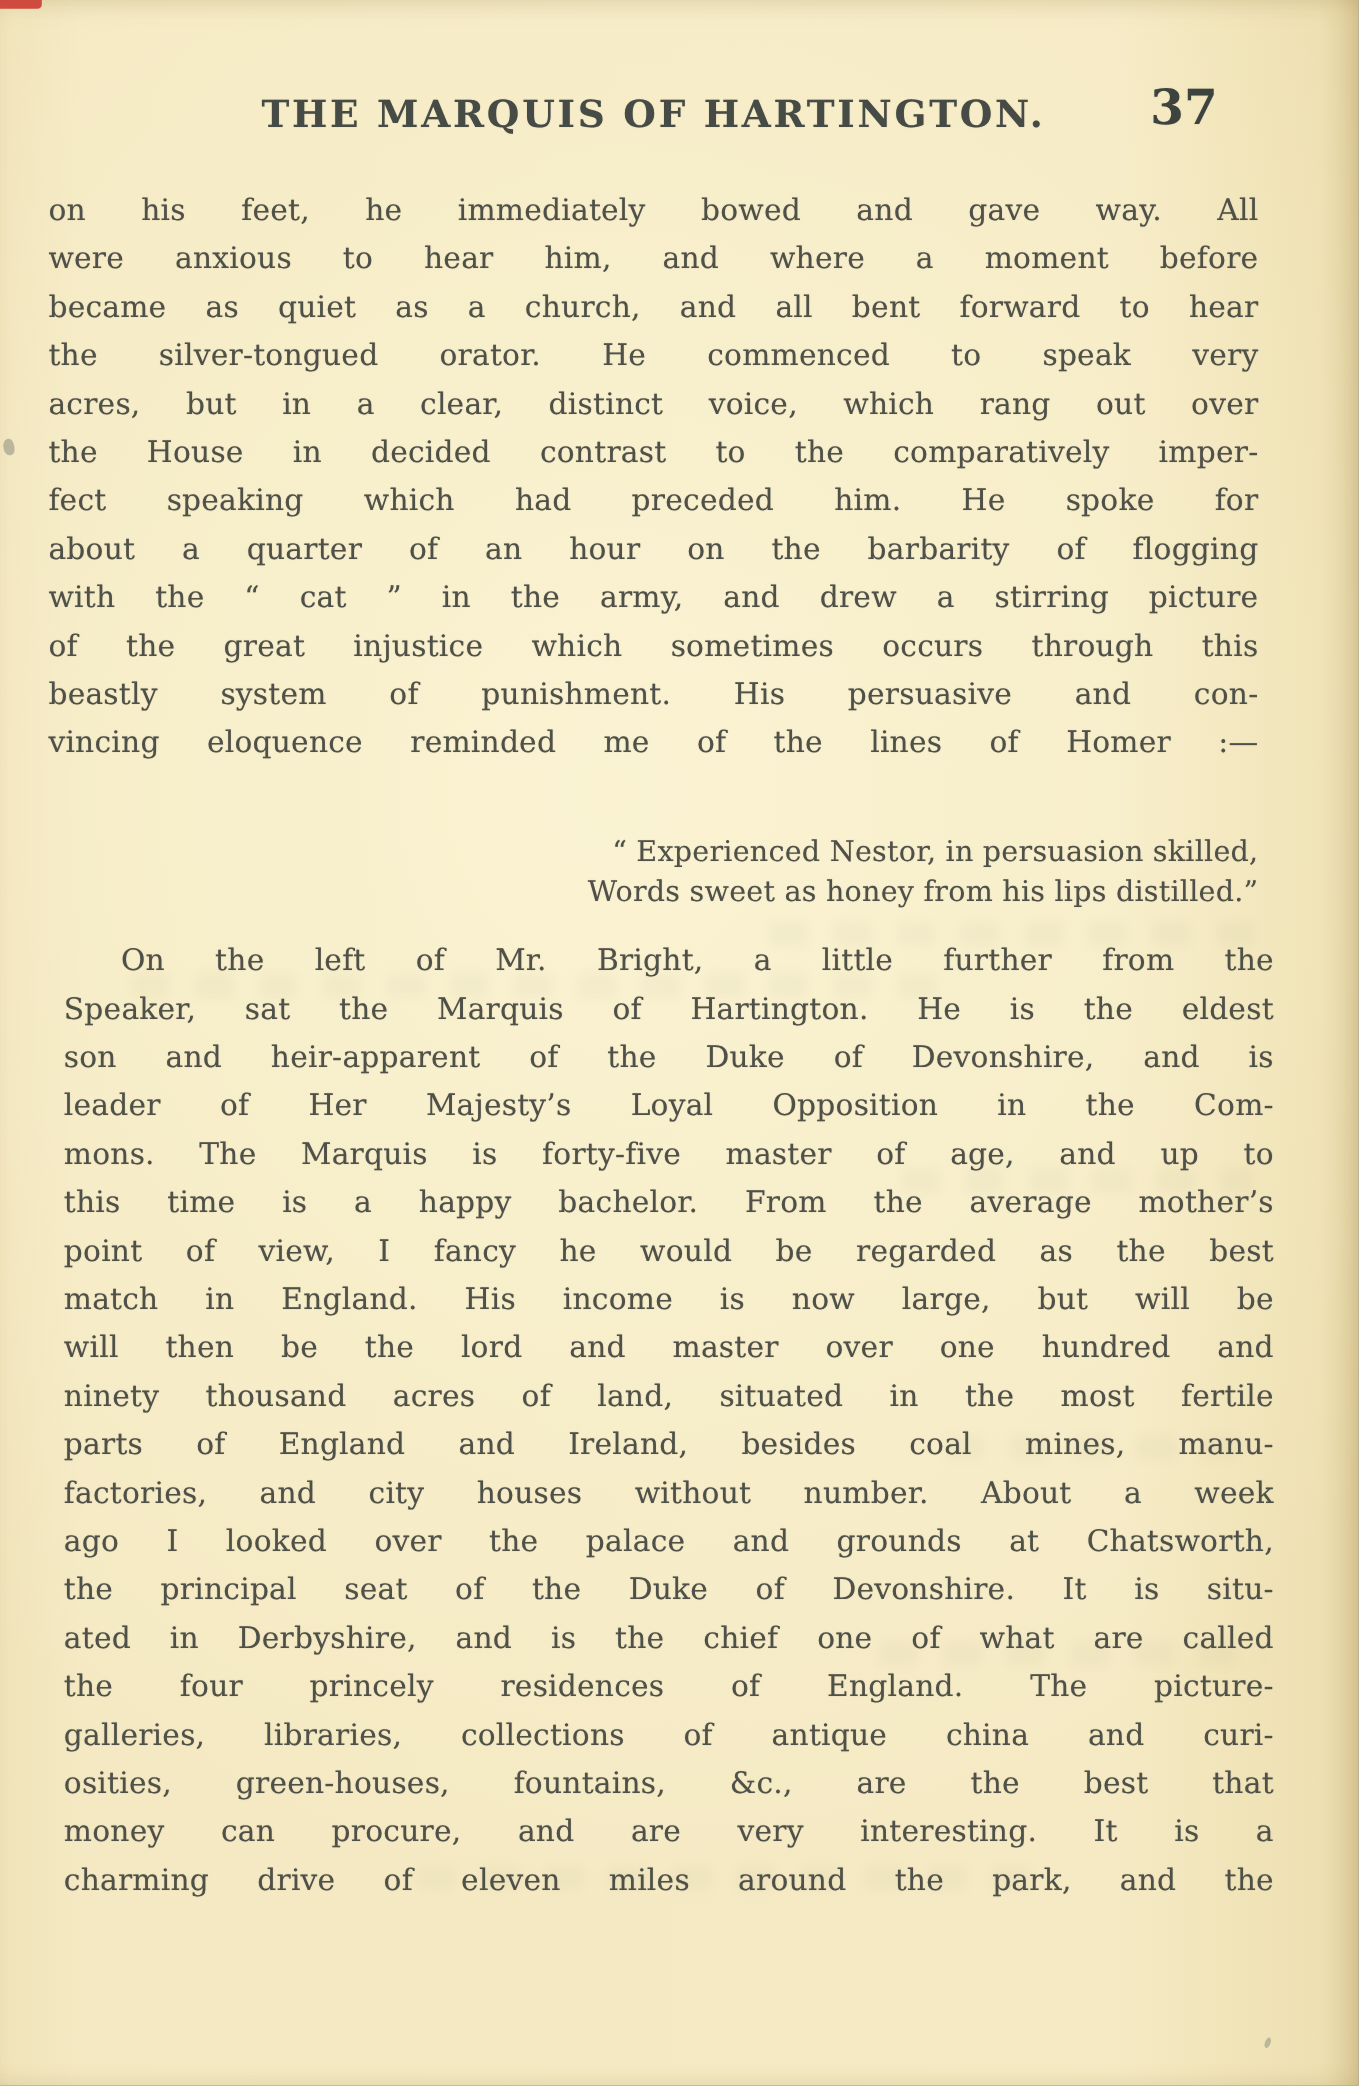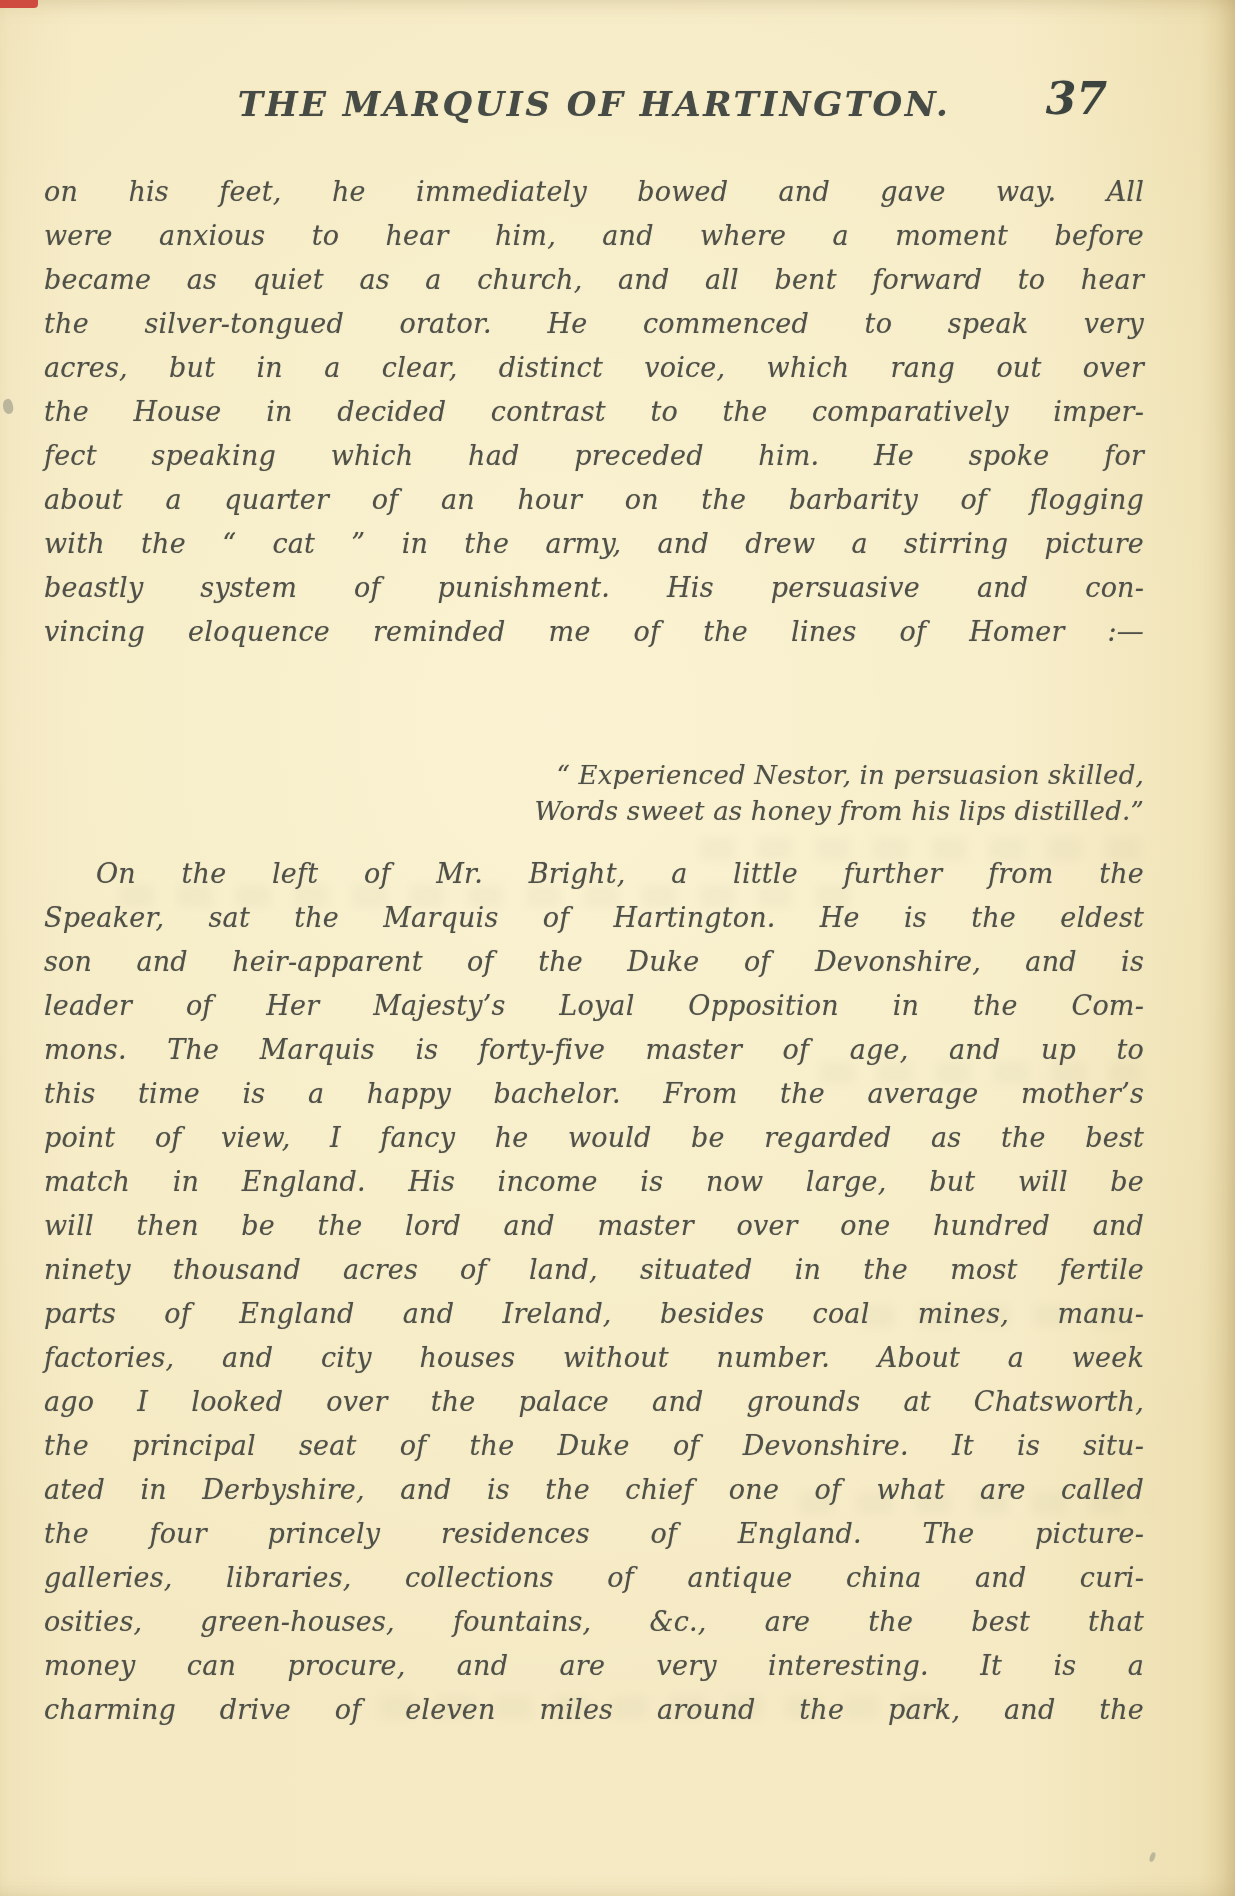--- a/index.html
+++ b/index.html
@@ -10,42 +10,41 @@
     overflow:hidden;
     font-family:"DejaVu Serif","Liberation Serif",serif;
     background:
       radial-gradient(ellipse 120% 90% at 45% 38%, rgba(255,250,222,.55) 0%, rgba(255,250,222,0) 60%),
       linear-gradient(90deg, #f0e3ba 0%, #f4e9c2 6%, #f5eac4 82%, #eee0b2 97%, #e6d5a4 100%),
       #f4e8c1;
     box-shadow:inset -16px 0 26px -12px rgba(140,110,55,.28),
                inset 0 16px 24px -16px rgba(140,110,55,.20),
                inset 0 -14px 24px -16px rgba(140,110,55,.14);
     color:#4f5048;
-    font-style:italic;
   }
   
   .running-header{position:absolute;left:44px;top:80px;width:1100px;height:48px;}
   .header-title{
     position:absolute;left:0;right:0;top:0;
     text-align:center;
     font-size:34px;font-weight:700;letter-spacing:2.5px;
     line-height:48px;color:#464b45;
     text-shadow:0 0 1px rgba(70,75,69,.35);
   }
   .page-number{
     position:absolute;right:37px;top:-5px;
     font-size:44px;font-weight:700;line-height:48px;color:#3d443f;
     text-shadow:0 0 1px rgba(61,68,63,.35);
   }
   
   .page-text{position:absolute;left:0;top:0;width:100%;height:100%;}
   .para{position:absolute;left:44px;width:1100px;}
   .para-1{top:170px;}
   .para-2{top:757px;}
-  .para-3{top:852px;}
+  .para-3{top:852px;margin-left:14px;}
   .body .line{
     font-size:27px;line-height:44px;height:44px;
     letter-spacing:.2px;word-spacing:.10em;
     text-align:justify;text-align-last:justify;
     white-space:nowrap;
     text-shadow:0 0 1px rgba(79,80,72,.38);
   }
   .body .line.indent-first{padding-left:52px;}
   .verse .line{
     font-size:26px;line-height:36px;height:36px;
@@ -106,20 +105,21 @@
       <div class="para body para-1">
         <div class="line">on his feet, he immediately bowed and gave way.  All</div>
         <div class="line">were anxious to hear him, and where a moment before</div>
         <div class="line">became as quiet as a church, and all bent forward to hear</div>
         <div class="line">the silver-tongued orator.  He commenced to speak very</div>
         <div class="line">acres, but in a clear, distinct voice, which rang out over</div>
         <div class="line">the House in decided contrast to the comparatively imper-</div>
         <div class="line">fect speaking which had preceded him.  He spoke for</div>
         <div class="line">about a quarter of an hour on the barbarity of flogging</div>
         <div class="line">with the “ cat ” in the army, and drew a stirring picture</div>
+        <div class="line">of the great injustice which sometimes occurs through this</div>
         <div class="line">beastly system of punishment.  His persuasive and con-</div>
         <div class="line">vincing eloquence reminded me of the lines of Homer :—</div>
       </div>
       <div class="para verse para-2">
         <div class="line">“ Experienced Nestor, in persuasion skilled,</div>
         <div class="line">Words sweet as honey from his lips distilled.”</div>
       </div>
       <div class="para body para-3">
         <div class="line indent-first">On the left of Mr. Bright, a little further from the</div>
         <div class="line">Speaker, sat the Marquis of Hartington.  He is the eldest</div>

